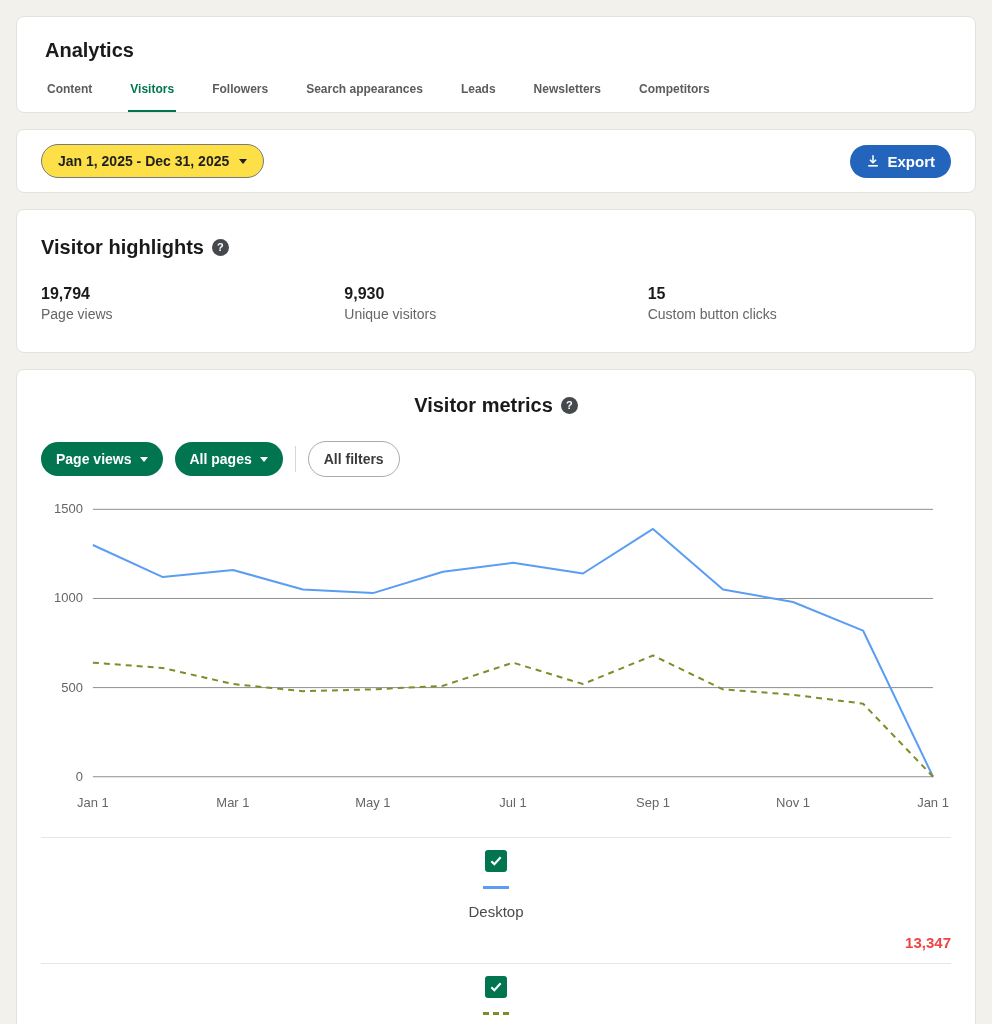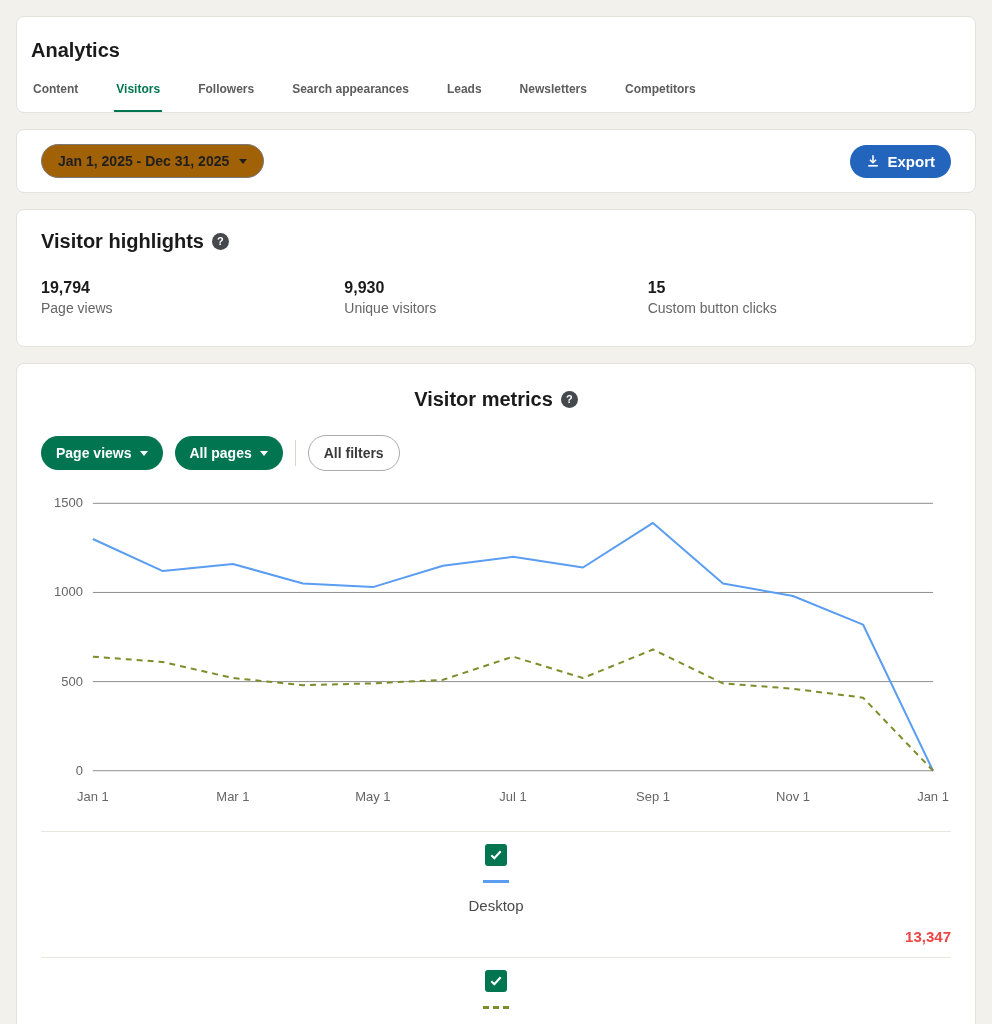--- a/index.html
+++ b/index.html
@@ -11,54 +11,54 @@
     overflow:hidden;
   }
   .page { padding:16px; display:flex; flex-direction:column; gap:16px; }
   .card {
     background:#ffffff;
     border:1px solid #e4e2dd;
     border-radius:8px;
   }
 
   
-  .header-card { padding:22px 24px 0 14px; }
+  .header-card { padding:22px 24px 0 28px; }
   .page-title { font-size:20px; font-weight:700; margin-bottom:20px; }
   .tabs { display:flex; gap:34px; }
   .tab {
     background:none; border:none; cursor:pointer;
     font-family:inherit; font-size:12px; font-weight:600;
     color:#5c5c5c; padding:0 2px 14px 2px;
     border-bottom:2px solid transparent;
   }
   .tab.active { color:#01754f; border-bottom-color:#01754f; }
 
   
   .toolbar-card { padding:14px 24px; display:flex; align-items:center; justify-content:space-between; }
   .date-pill {
     display:flex; align-items:center; gap:10px;
-    background:#a16207; border:1px solid #7a7a7a; border-radius:18px;
+    background:#fde047; border:1px solid #7a7a7a; border-radius:18px;
     padding:8px 16px; font-family:inherit; font-size:14px; font-weight:700; color:#1f1f1f;
     cursor:pointer;
   }
   .caret-down {
     width:0; height:0;
     border-left:4px solid transparent; border-right:4px solid transparent;
     border-top:5px solid currentColor;
     display:inline-block;
   }
   .export-btn {
     display:flex; align-items:center; gap:7px;
     background:#2364bc; border:none; border-radius:18px;
     padding:8px 16px; color:#fff; font-family:inherit; font-size:15px; font-weight:600;
     cursor:pointer;
   }
 
   
-  .highlights-card { padding:20px 24px 30px 24px; }
+  .highlights-card { padding:26px 24px 30px 24px; }
   .section-title-row { display:flex; align-items:center; gap:8px; margin-bottom:26px; }
   .section-title { font-size:20px; font-weight:700; }
   .help {
     width:17px; height:17px; border-radius:50%;
     background:#45484c; color:#fff;
     font-size:11px; font-weight:700; line-height:17px; text-align:center;
     display:inline-block; cursor:pointer;
   }
   .stats { display:flex; }
   .stat { flex:1; }

